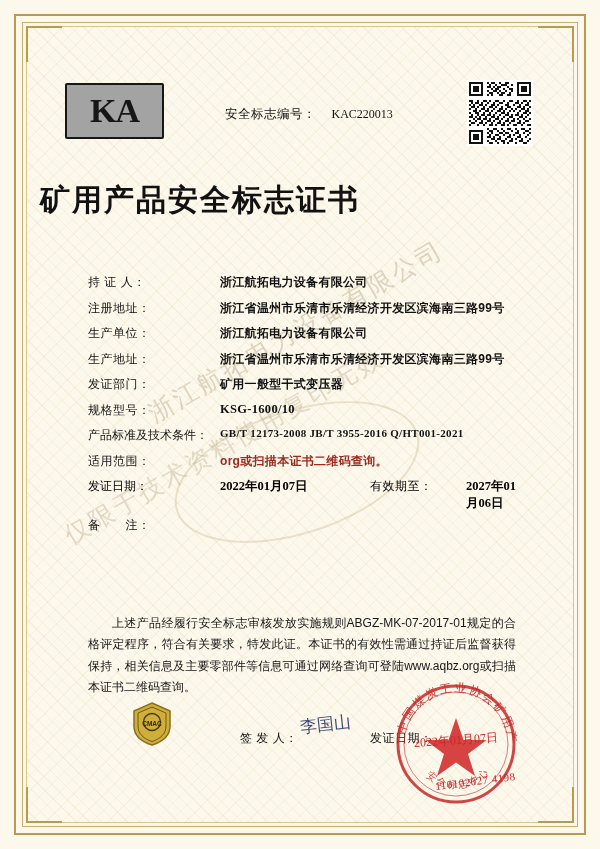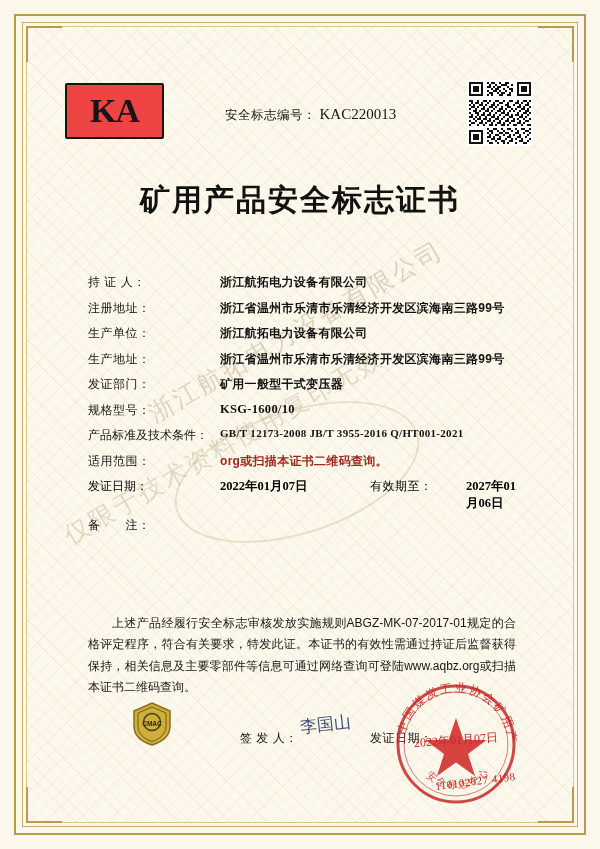--- a/index.html
+++ b/index.html
@@ -63,21 +63,21 @@
   .content {
     position: absolute;
     left: 40px; top: 40px; right: 40px; bottom: 40px;
   }
 
   
   .logo {
     position: absolute;
     left: 25px; top: 43px;
     width: 95px; height: 52px;
-    background: #ef4444;
+    background: #a3a3a3;
     border: 2px solid #161616;
     border-radius: 2px;
     display: flex;
     align-items: center;
     justify-content: center;
   }
   .logo-text {
     font-family: "Liberation Serif", serif;
     font-weight: bold;
     font-size: 34px;
@@ -94,28 +94,27 @@
   .cert-no {
     position: absolute;
     left: 185px; top: 66px;
     font-size: 12.5px;
     color: #141414;
     font-family: "Liberation Sans", sans-serif;
   }
   .cert-no .lbl { letter-spacing: 0.5px; }
   .cert-no .val {
     font-family: "Liberation Serif", serif;
-    font-size: 15px;
-    margin-left: 0;
+    font-size: 12px;
+    margin-left: 12px;
   }
 
   .title {
     position: absolute;
     left: 0; right: 0; top: 140px;
-    text-align: center;
     font-family: "DejaVu Sans", sans-serif;
     font-weight: bold;
     font-size: 30px;
     letter-spacing: 2px;
     color: #111111;
   }
 
   
   .fields {
     position: absolute;

